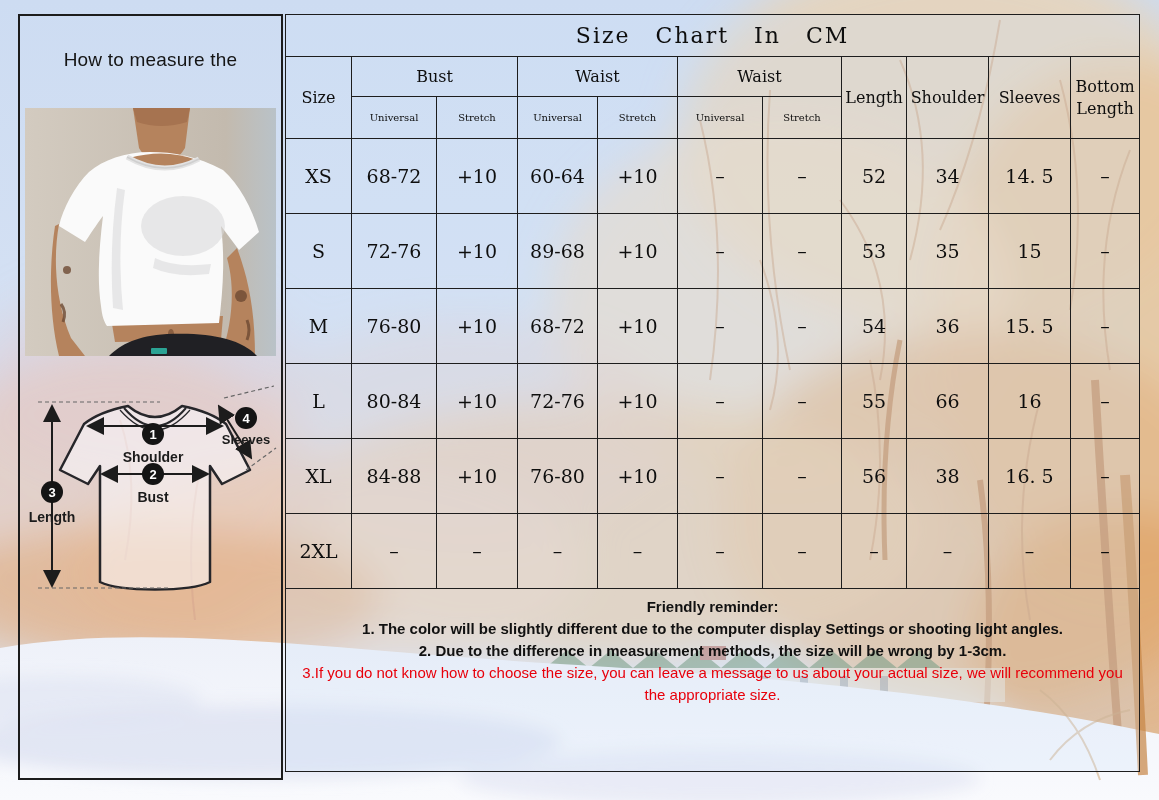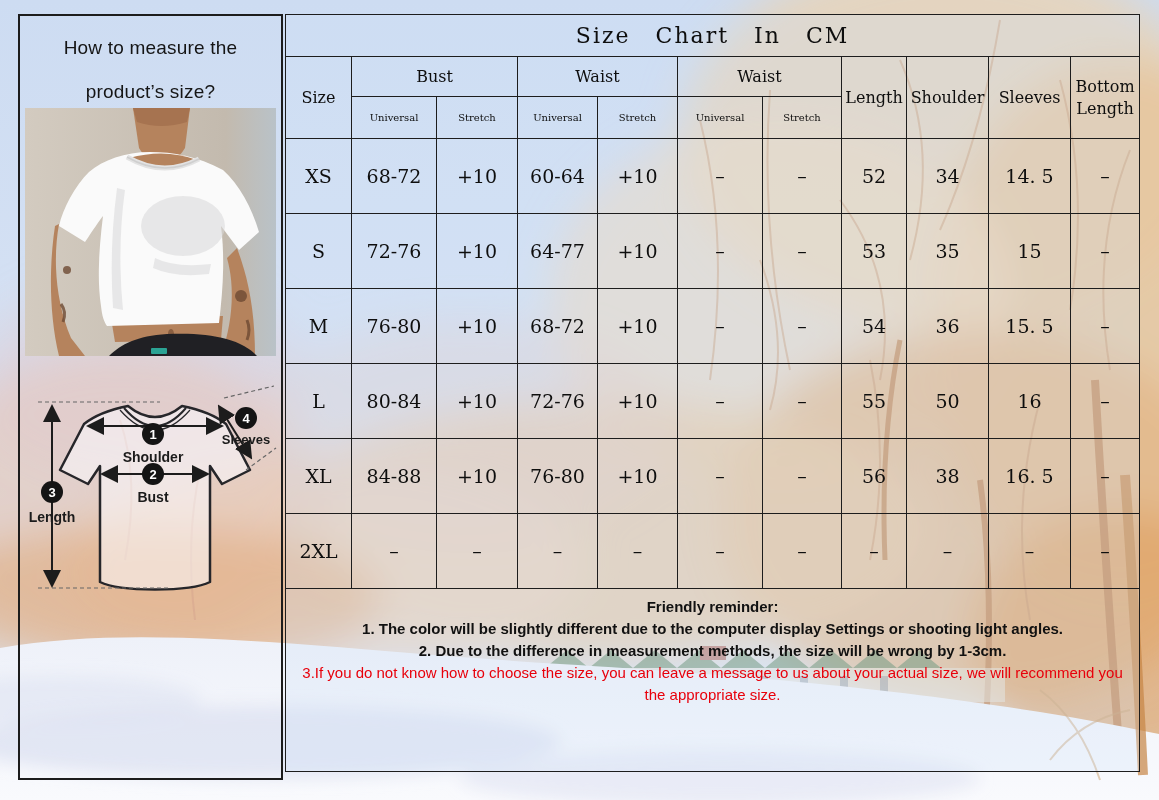--- a/index.html
+++ b/index.html
@@ -3,21 +3,21 @@
 <meta charset="utf-8">
 <style>
   html,body{margin:0;padding:0;background:#fff;}
   .canvas{position:relative;width:1159px;height:800px;overflow:hidden;
           font-family:"Liberation Sans",sans-serif;}
   .bg{position:absolute;left:0;top:0;width:1159px;height:800px;}
 
   
   .left-panel{position:absolute;left:18px;top:14px;width:265px;height:766px;
               border:2px solid #1c1c1c;box-sizing:border-box;}
-  .panel-title{padding-top:10px;text-align:center;font-size:19px;line-height:44px;
+  .panel-title{padding-top:22px;text-align:center;font-size:19px;line-height:44px;
                color:#151515;letter-spacing:.2px;}
   .photo{position:absolute;left:5px;top:92px;width:251px;height:248px;}
   .diagram{position:absolute;left:0px;top:366px;width:261px;height:240px;}
 
   
   .table-wrap{position:absolute;left:285px;top:14px;}
   table.size-table{border-collapse:collapse;table-layout:fixed;width:854px;
         background:rgba(210,226,247,0.28);
         font-family:"DejaVu Serif","Liberation Serif",serif;color:#0e0e0e;}
   table.size-table td{border:1.5px solid #1d1d1d;text-align:center;
@@ -119,21 +119,20 @@
     <path d="M1143,775 q-8,-160 -18,-300" stroke="#c68445" stroke-width="10" fill="none" opacity=".7"></path>
     <g stroke="#caa06e" stroke-width="2" fill="none" opacity=".5">
       <path d="M1100,780 q-20,-60 -60,-90"></path>
         <path d="M1050,760 q30,-40 80,-50"></path>
     </g>
   </svg>
 
   <div class="left-panel">
     <div class="panel-title">
       <div>How to measure the</div>
-      <div>product’s size?</div>
     </div>
 
     <svg class="photo" viewBox="0 0 251 248">
       <defs>
         <linearGradient id="pbg" x1="0" y1="0" x2="1" y2="0">
           <stop offset="0" stop-color="#d3cbc0"></stop>
             <stop offset=".8" stop-color="#c3baae"></stop>
           <stop offset="1" stop-color="#b9c2c8"></stop>
         </linearGradient>
       </defs>
@@ -266,21 +265,21 @@
         <td>–</td>
         <td>52</td>
         <td>34</td>
         <td>14. 5</td>
         <td>–</td>
       </tr>
       <tr class="r-d">
         <td>S</td>
         <td>72-76</td>
         <td>+10</td>
-        <td>64-77</td>
+        <td>89-68</td>
         <td>+10</td>
         <td>–</td>
         <td>–</td>
         <td>53</td>
         <td>35</td>
         <td>15</td>
         <td>–</td>
       </tr>
       <tr class="r-d">
         <td>M</td>
@@ -297,21 +296,21 @@
       </tr>
       <tr class="r-d">
         <td>L</td>
         <td>80-84</td>
         <td>+10</td>
         <td>72-76</td>
         <td>+10</td>
         <td>–</td>
         <td>–</td>
         <td>55</td>
-        <td>50</td>
+        <td>66</td>
         <td>16</td>
         <td>–</td>
       </tr>
       <tr class="r-d">
         <td>XL</td>
         <td>84-88</td>
         <td>+10</td>
         <td>76-80</td>
         <td>+10</td>
         <td>–</td>

